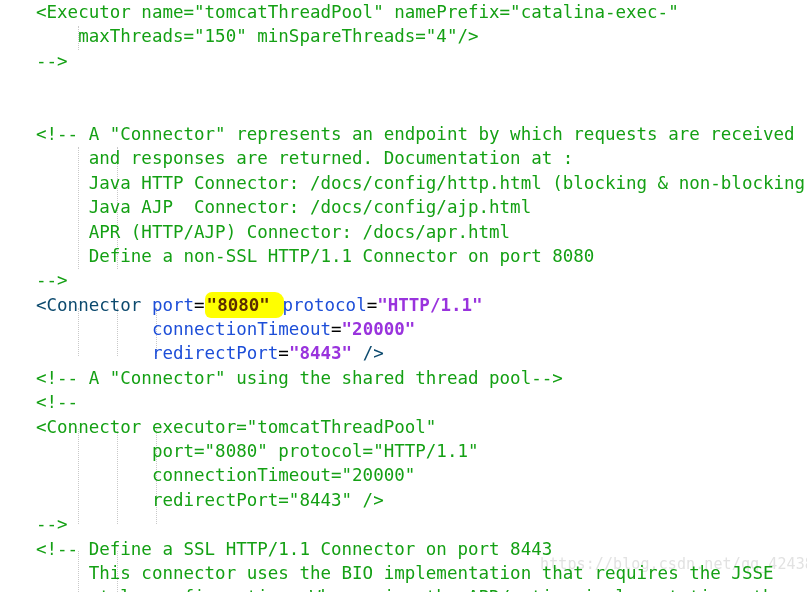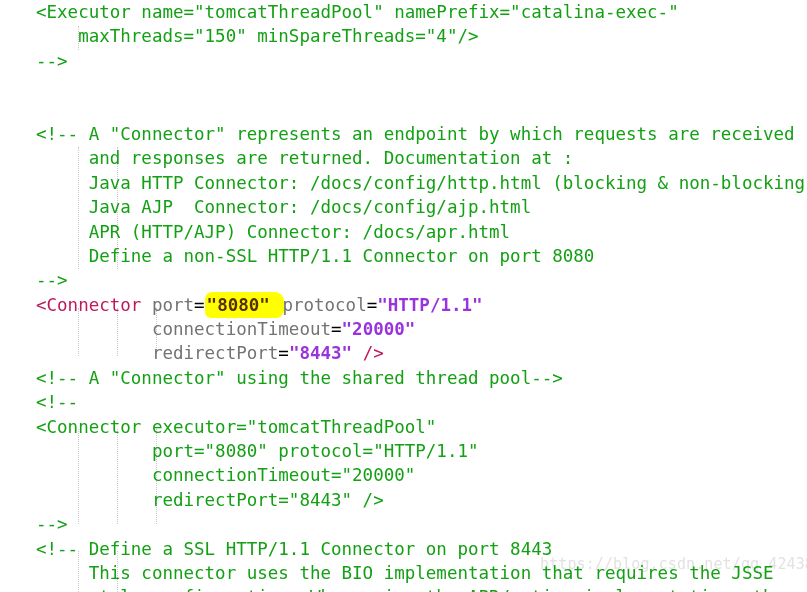--- a/index.html
+++ b/index.html
@@ -60,22 +60,22 @@
     color: #000000;
   }
   .line {
     height: 24.4px;
     white-space: pre;
     padding-left: 36px;
   }
 
   
   .cmt  { color: #14a014; }           
-  .tag  { color: #be185d; }           
-  .attr { color: #737373; }           
+  .tag  { color: #0c4a6e; }           
+  .attr { color: #1d4ed8; }           
   .val  { color: #9933dd; font-weight: bold; }  
   .eq   { color: #000000; }           
 
   
   .hl {
     position: relative;
     background: #ffff00;
     color: #5a2d00;
     font-weight: bold;
     padding: 3px 14px 3px 2px;

